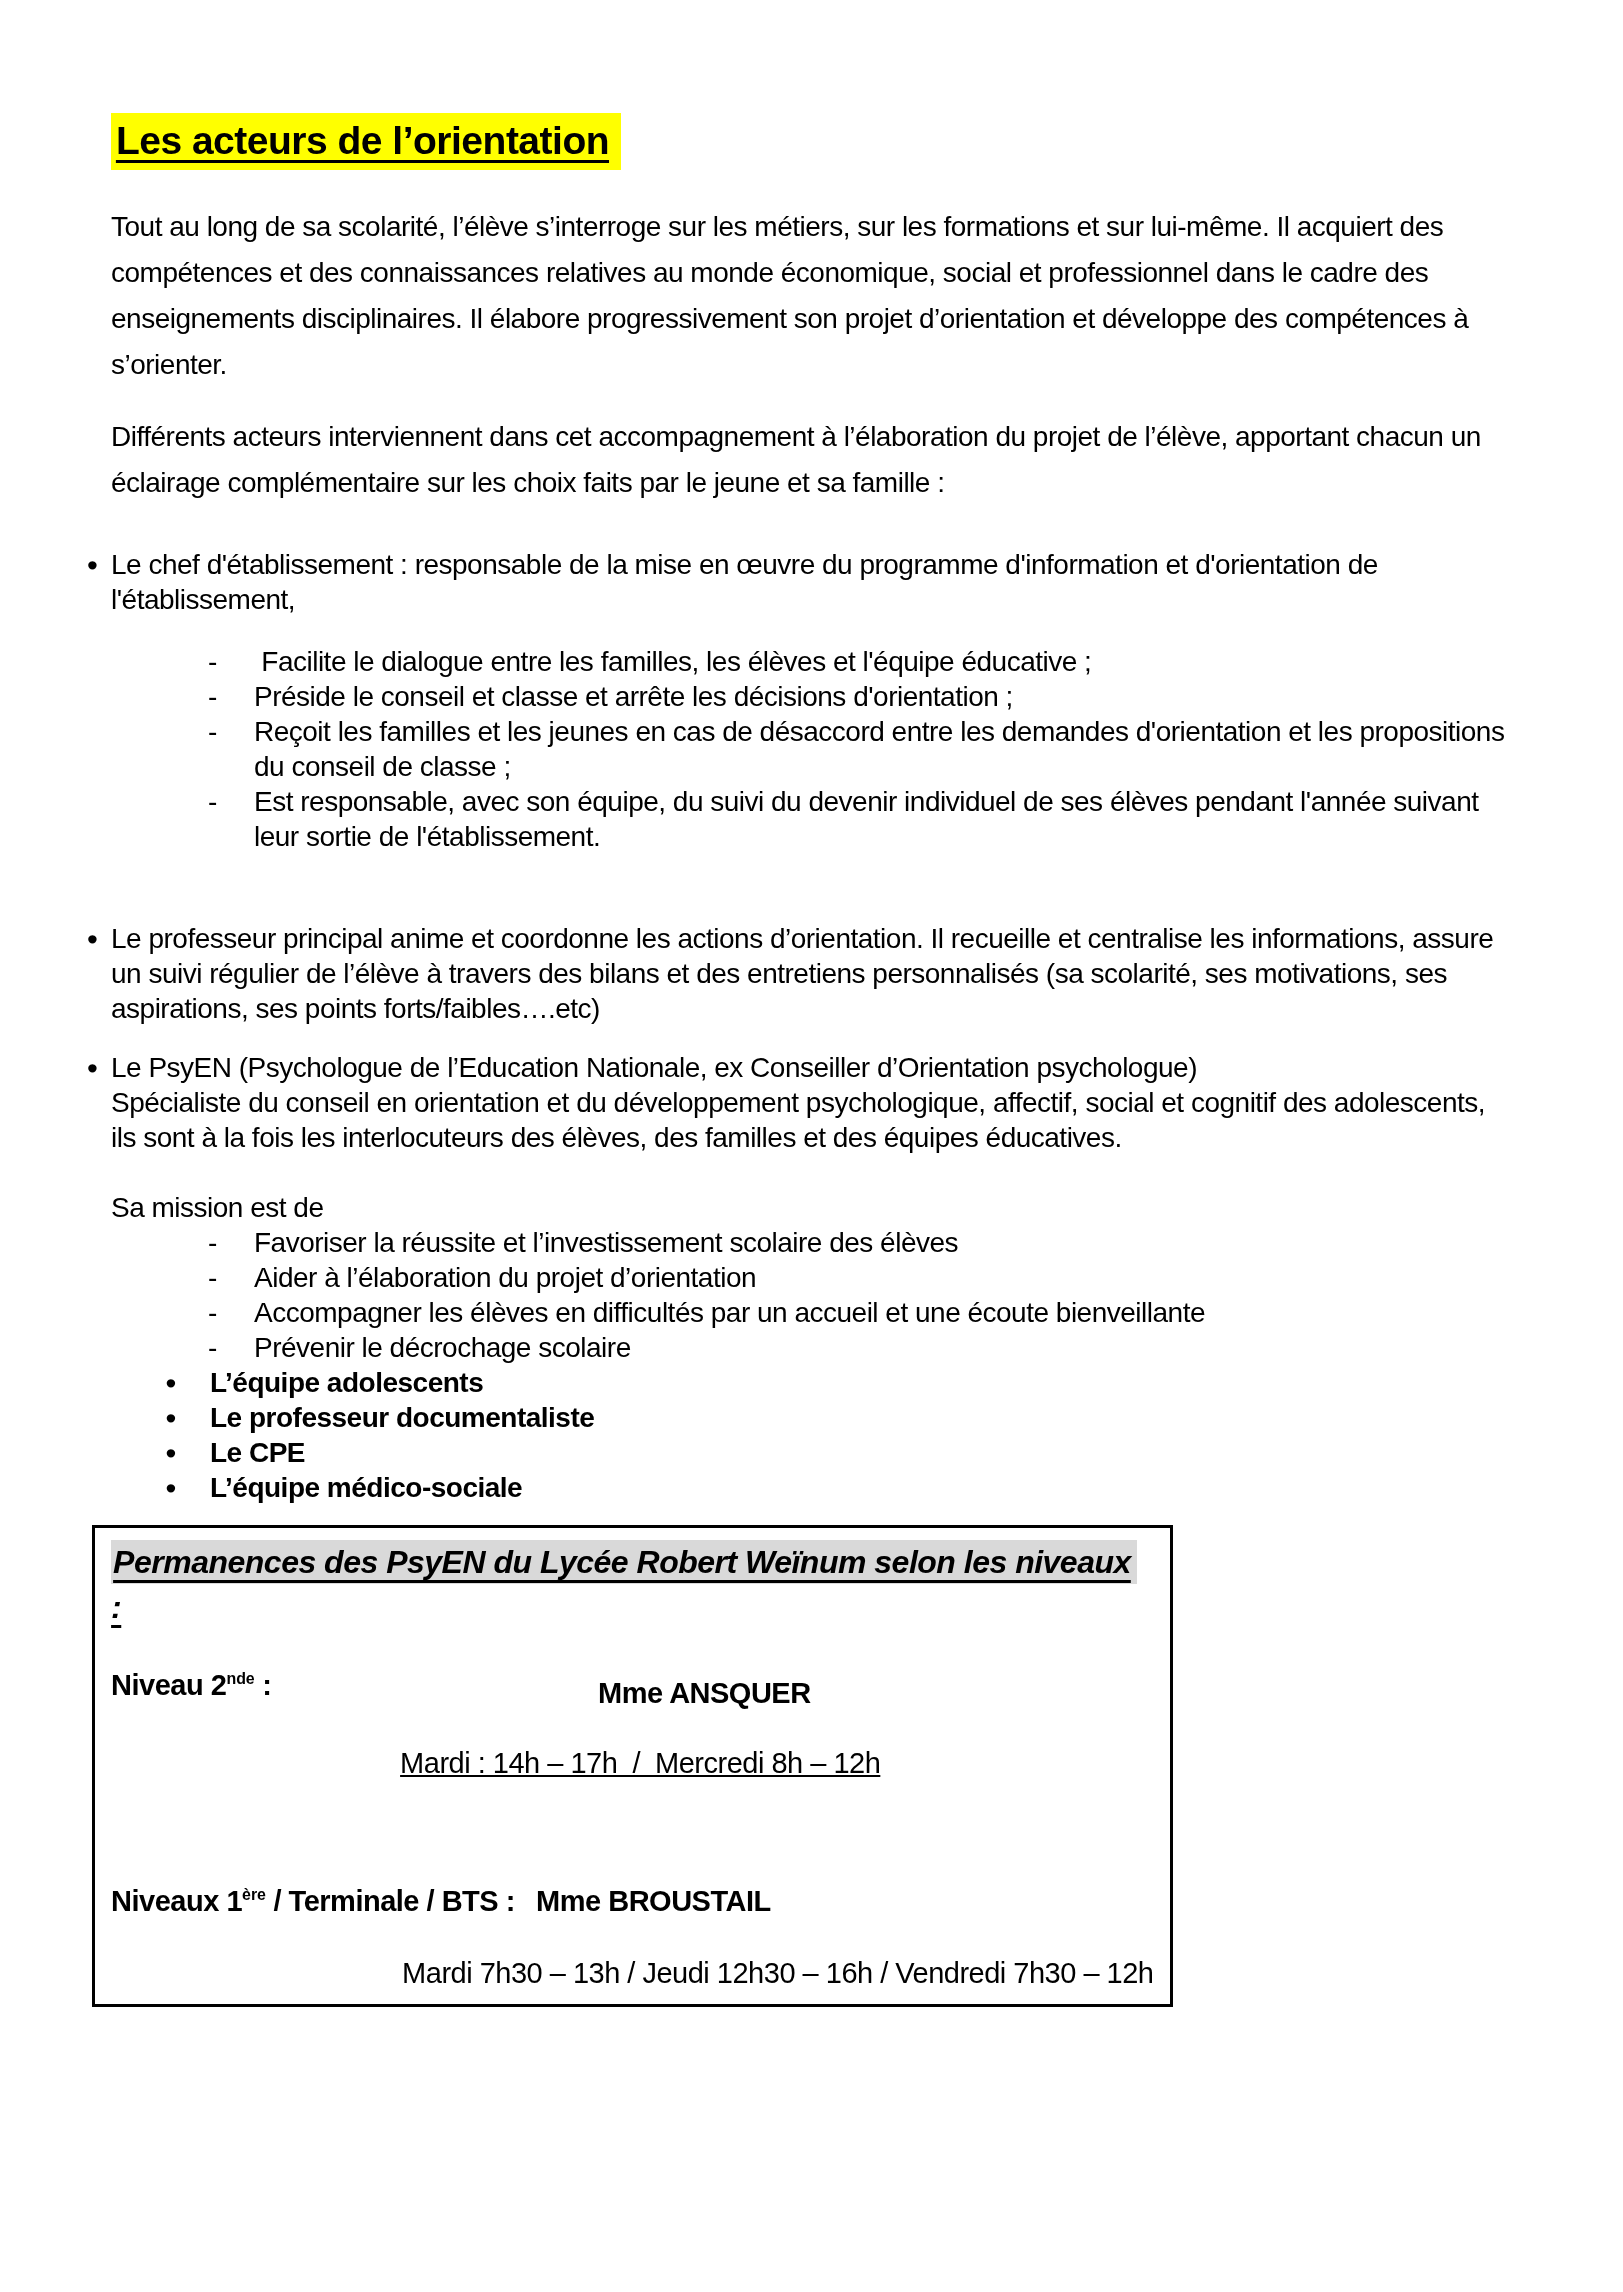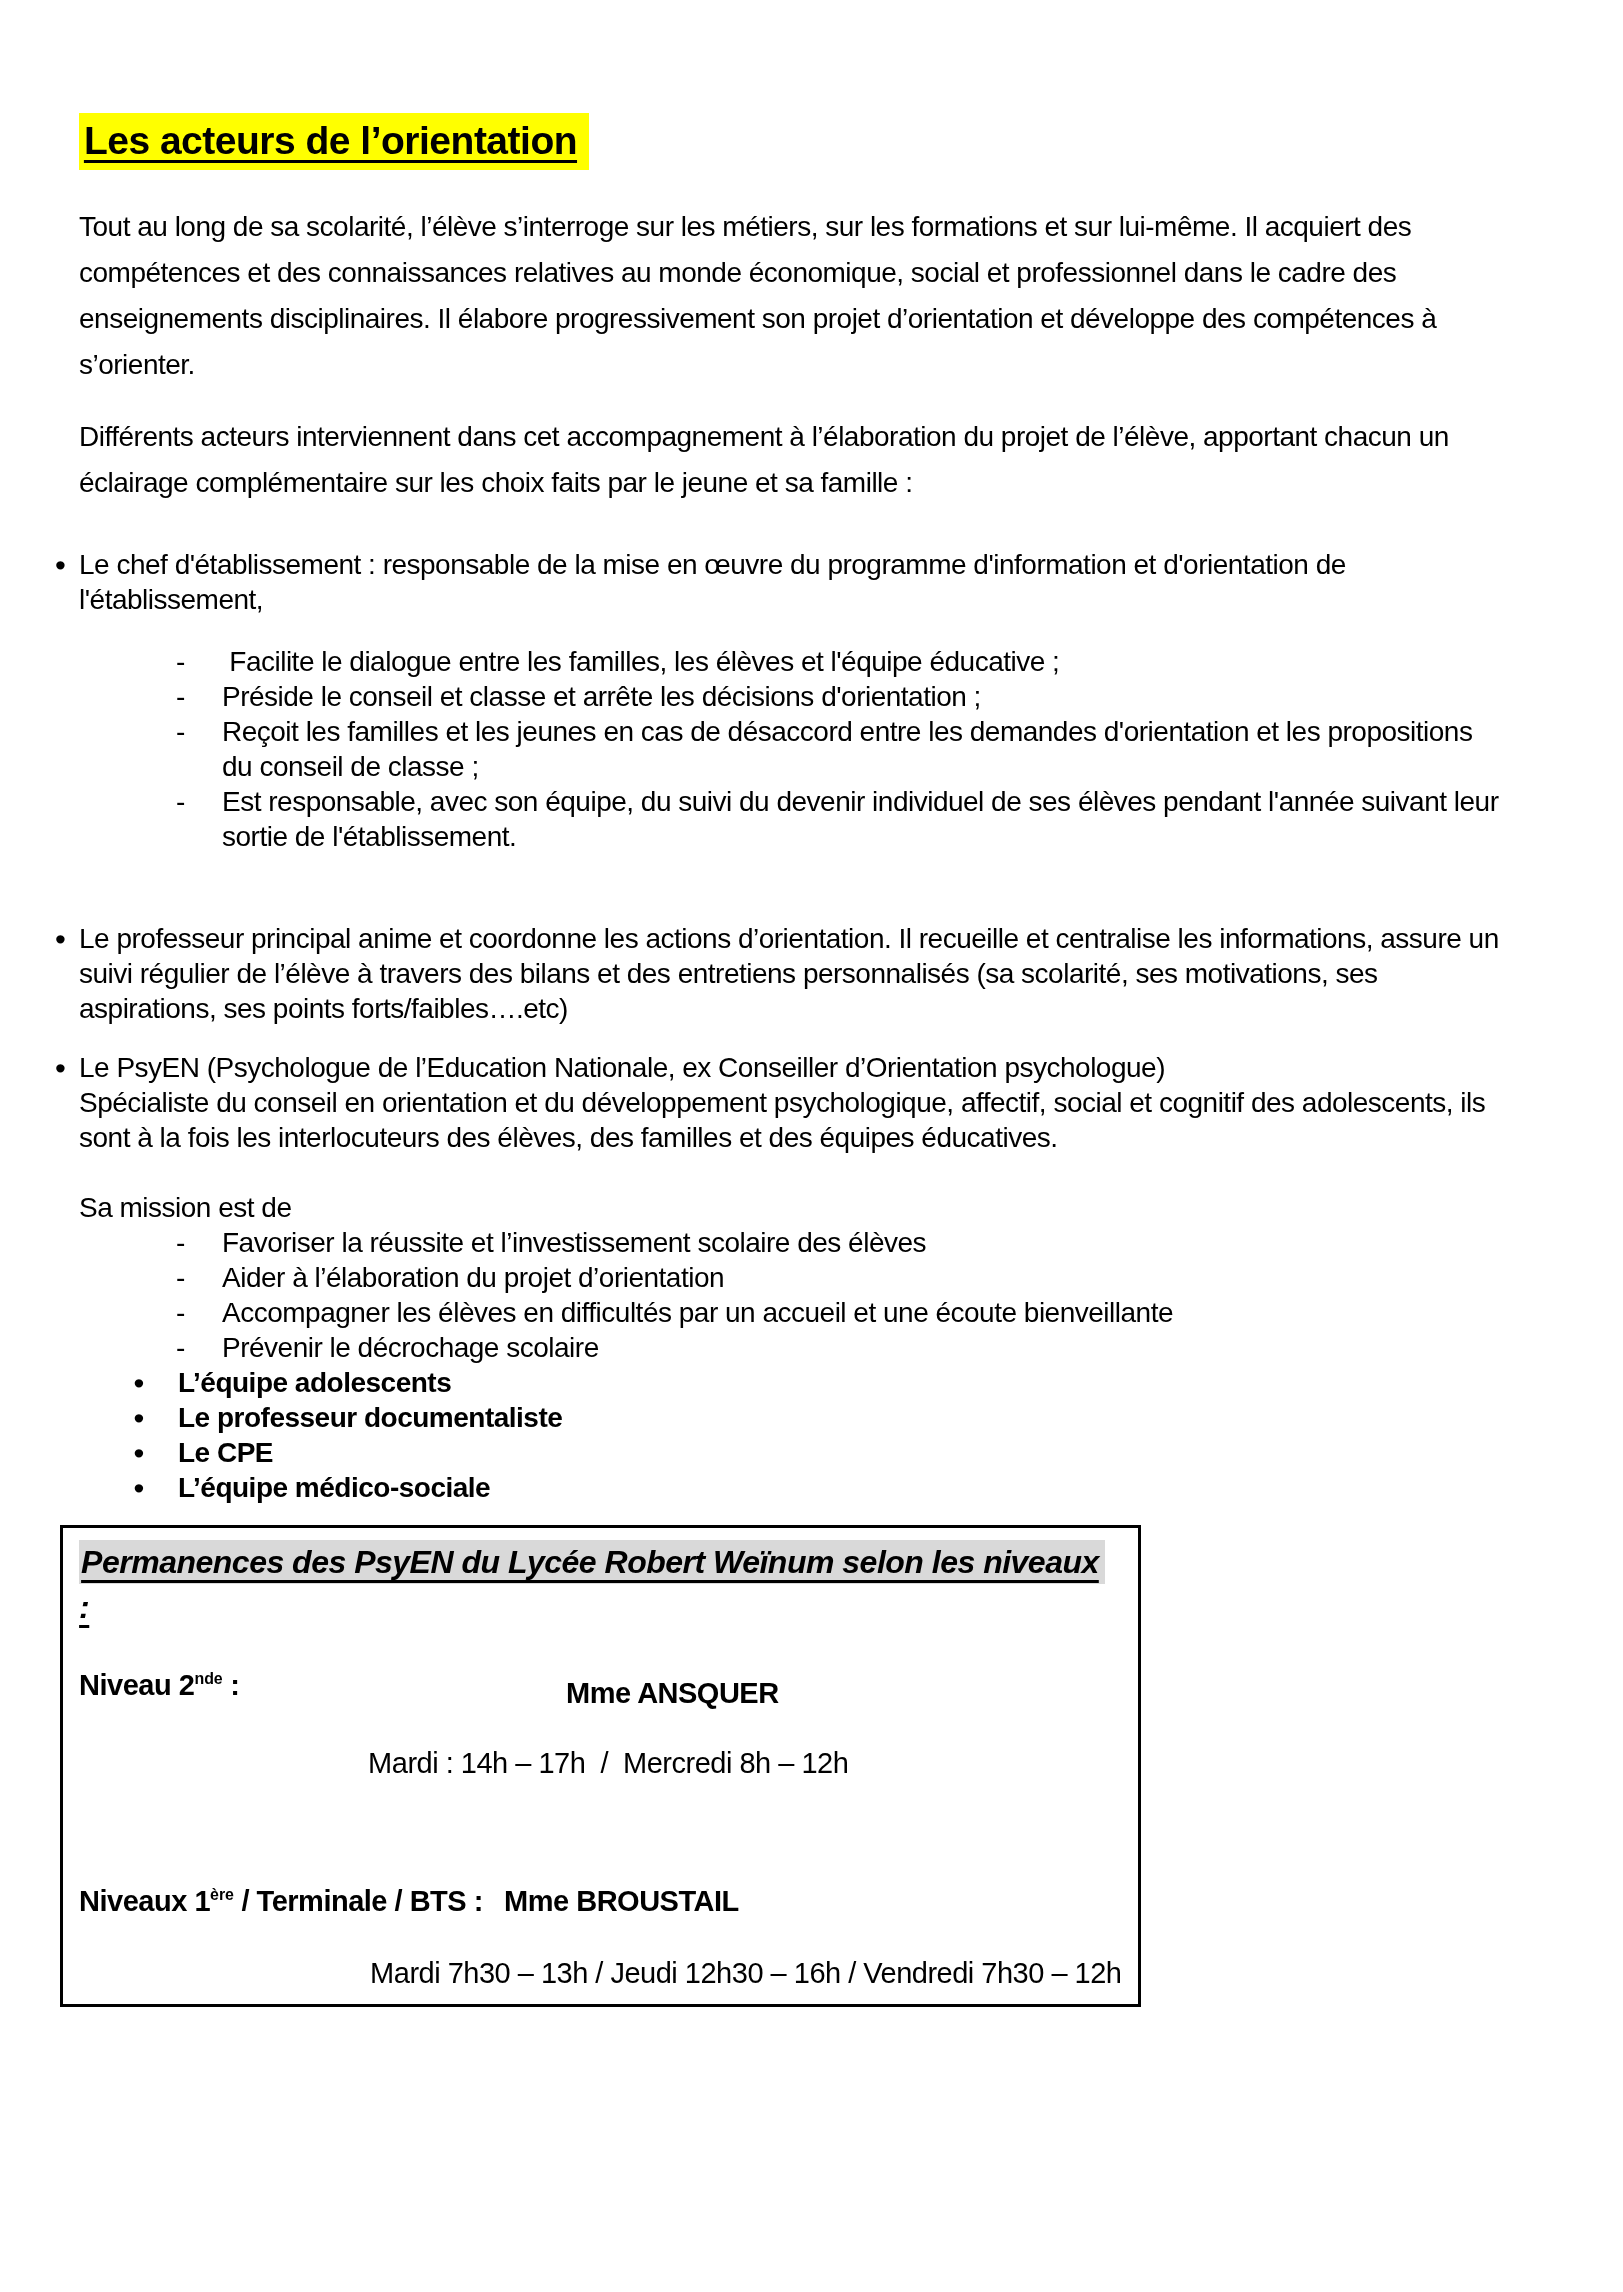--- a/index.html
+++ b/index.html
@@ -4,21 +4,21 @@
 <style>
   * { box-sizing: border-box; }
   html, body { margin: 0; padding: 0; }
   body {
     width: 1623px; height: 2293px;
     background: #ffffff; color: #000000;
     font-family: "Liberation Sans", sans-serif;
     font-size: 28px; letter-spacing: -0.5px;
     overflow: hidden;
   }
-  .content { padding: 114px 117px 0 79px; }
+  .content { padding: 114px 117px 0 111px; }
 
   
   h1.doc-title { margin: 0 0 37px 0; font-size: 39px; line-height: 53px; font-weight: bold; }
   .hl-yellow {
     background: #ffff00;
     padding: 5.9px 11.8px 7.8px 4.9px;
     text-decoration: underline;
     text-decoration-thickness: 2.9px;
     text-underline-offset: 5.9px;
   }
@@ -61,21 +61,21 @@
     text-decoration: underline;
     text-decoration-thickness: 2.9px;
     text-underline-offset: 6.9px;
   }
   .hl-gray { background: #d9d9d9; padding: 3.9px 5.9px 3.9px 2px; }
   .level-row { position: relative; font-weight: bold; }
   .row-2nde { margin-top: 33px; }
   .advisor-abs { position: absolute; left: 487px; top: 8px; }
   .advisor-inline { margin-left: 13.7px; }
   sup.ord { font-size: 0.55em; vertical-align: super; line-height: 0; letter-spacing: 0; }
-  .sched-1 { margin-top: 33px; padding-left: 289px; }
+  .sched-1 { margin-top: 33px; padding-left: 289px; text-decoration: underline; }
   .row-sup { margin-top: 93px; }
   .sched-2 { margin-top: 27.4px; padding-left: 291px; }
   .sched-3 { margin-top: 3.9px; text-align: right; padding-right: 177px; }
 
   b { font-weight: normal; }
 </style>
 </head>
 <body>
 
 <main class="content">

